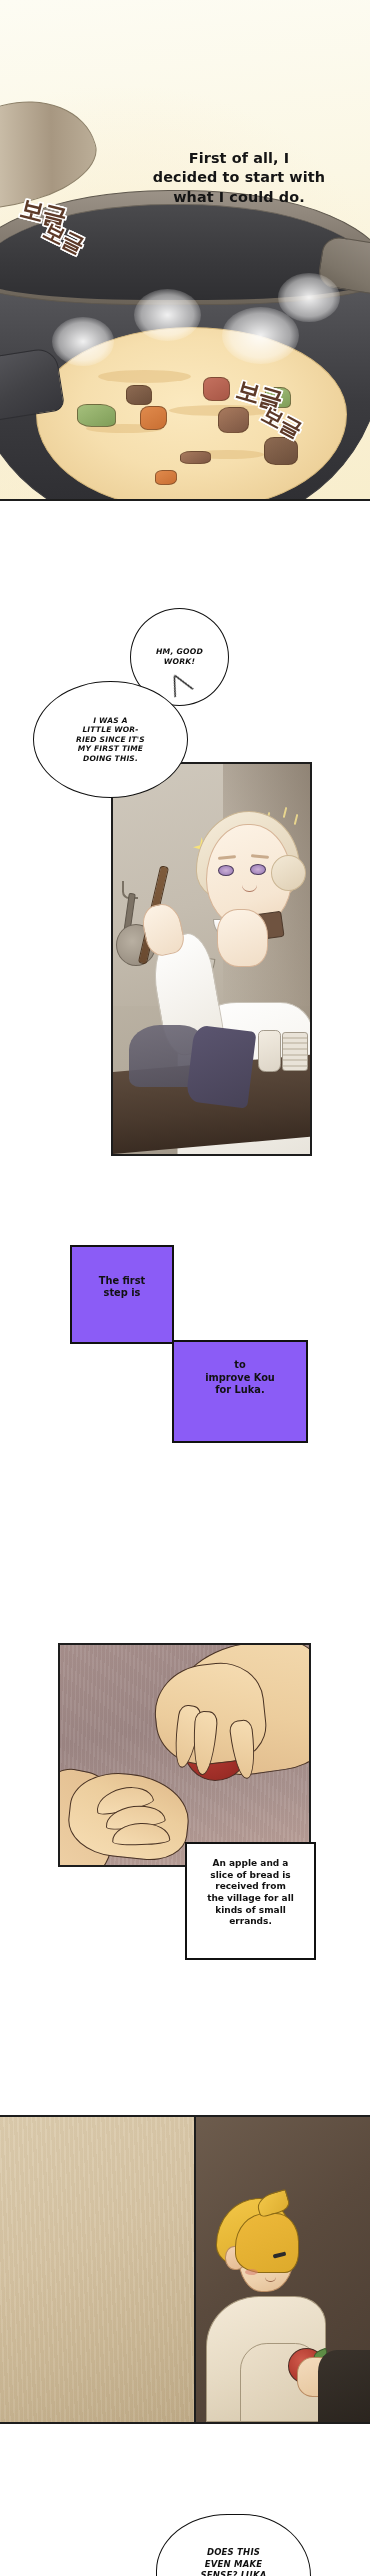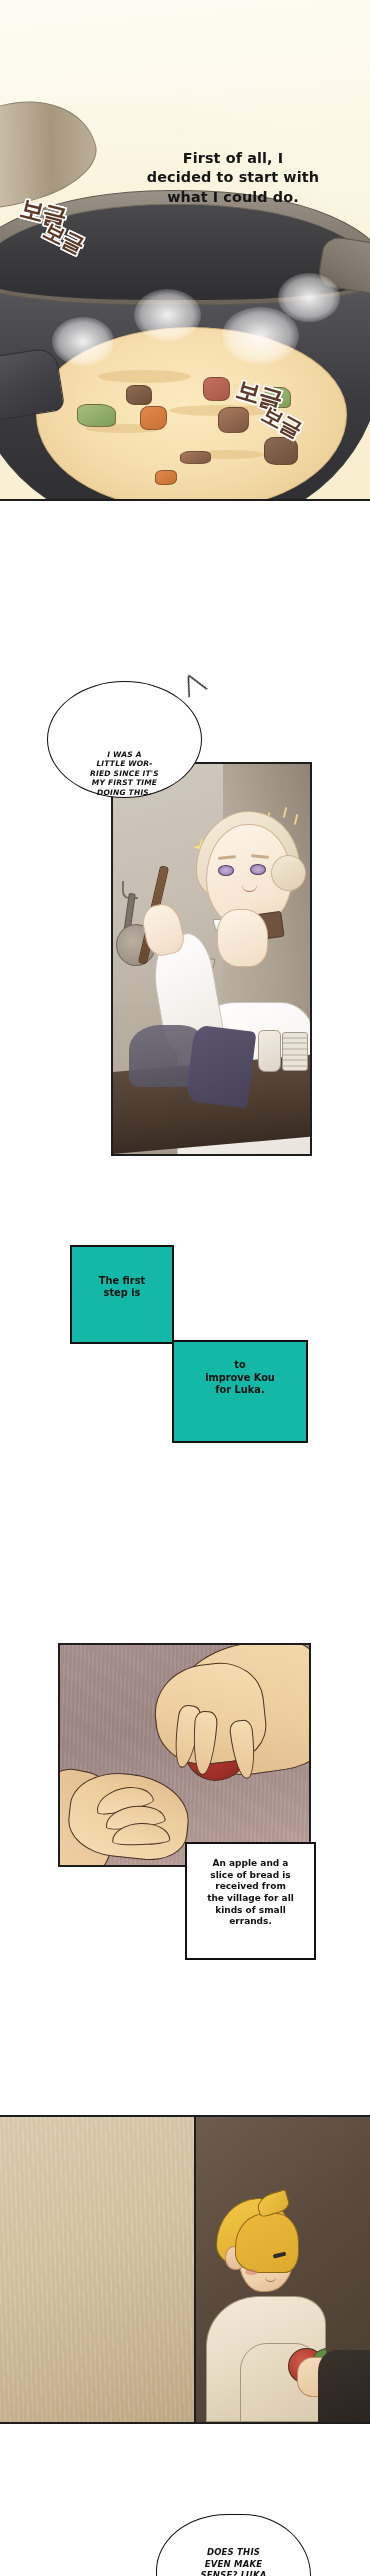--- a/index.html
+++ b/index.html
@@ -109,21 +109,21 @@
   .veg.meat2 { background: linear-gradient(150deg,#a87a5e,#7d5743); border-radius: 36% 28% 34% 30%; }
   .veg.red { background: linear-gradient(150deg,#c4715f,#a85746); border-radius: 30% 34% 30% 34%; }
   
   .steam {
     position: absolute;
     background: radial-gradient(ellipse at 50% 50%, rgba(255,255,255,0.92) 0%, rgba(255,255,255,0.5) 55%, rgba(255,255,255,0) 78%);
     border-radius: 50%;
   }
   
   #narration-top {
-    position: absolute; left: 125px; top: 149px; width: 216px;
+    position: absolute; left: 131px; top: 149px; width: 216px;
     text-align: center;
     font-family: "DejaVu Sans", sans-serif;
     font-size: 14.4px;
     font-weight: 700;
     line-height: 1.34;
     color: #151515;
     letter-spacing: 0.1px;
     white-space: pre-line;
   }
   
@@ -171,21 +171,21 @@
   #bubble-good .tail {
     position: absolute; left: -4.1px; bottom: -8.2px;
     width: 0; height: 0;
     border-left: 13.4px solid transparent;
     border-right: 7.2px solid transparent;
     border-top: 20.6px solid #ffffff;
     filter: drop-shadow(-1px 1px 0 #111) drop-shadow(1px 1px 0 #111);
     transform: rotate(22deg);
   }
   #bubble-worried {
-    left: 47px; top: 681px; width: 155px; height: 117px; align-items: flex-end;
+    left: 33px; top: 681px; width: 155px; height: 117px;
   }
   #bubble-worried .btxt { font-size: 7.5px; }
   #bubble-worried .tail {
     position: absolute; right: -3.1px; top: -7.2px;
     width: 0; height: 0;
     border-left: 8.2px solid transparent;
     border-right: 11.3px solid transparent;
     border-bottom: 20.6px solid #ffffff;
     filter: drop-shadow(1px -1px 0 #111) drop-shadow(-1px -1px 0 #111);
     transform: rotate(-24deg);
@@ -336,21 +336,21 @@
   #sash {
     position: absolute; left: 77px; bottom: 49px; width: 62px; height: 77px;
     background: linear-gradient(150deg, #5b5570 0%, #474257 100%);
     border-radius: 22% 8% 8% 22%;
     transform: rotate(7deg);
   }
 
   
   .stepbox {
     position: absolute;
-    background: #14b8a6;
+    background: #8b5cf6;
     border: 2.1px solid #111111;
     box-sizing: border-box;
     display: flex;
     align-items: center;
     justify-content: center;
     text-align: center;
     z-index: 5;
   }
   .stepbox .stxt {
     font-family: "DejaVu Sans", sans-serif;
@@ -664,20 +664,25 @@
     <div id="small-bowl"></div>
     <div id="chr-hand-r"></div>
 
     <div id="kitchen-counter"></div>
     <div id="jug"></div>
     <div id="cups"></div>
     <div id="dark-apron"></div>
     <div id="sash"></div>
   </div>
 
+  <div class="bubble" id="bubble-good">
+    <div class="btxt">HM, GOOD
+WORK!</div>
+    <div class="tail"></div>
+  </div>
 
   <div class="bubble" id="bubble-worried">
     <div class="btxt">I WAS A
 LITTLE WOR-
 RIED SINCE IT'S
 MY FIRST TIME
 DOING THIS.</div>
     <div class="tail"></div>
   </div>
 

